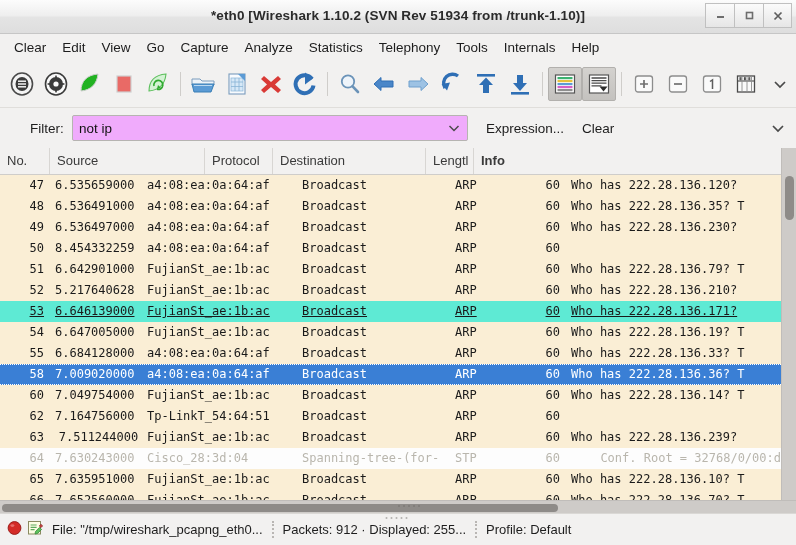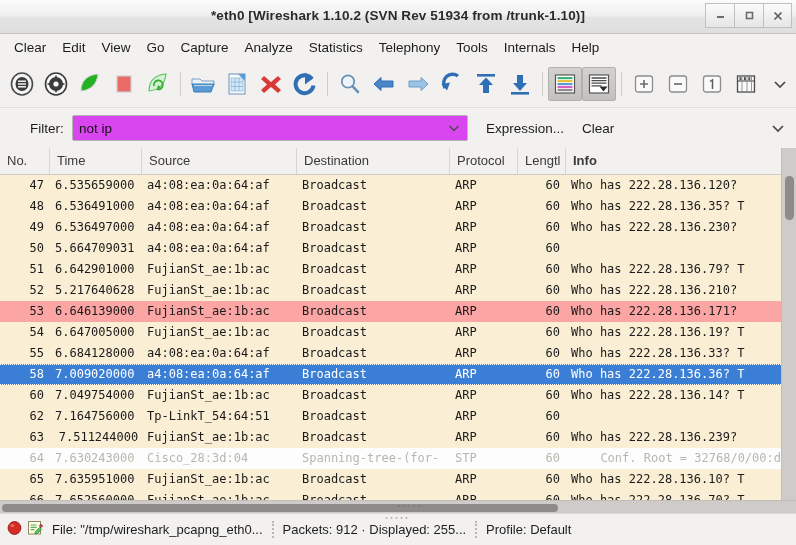--- a/index.html
+++ b/index.html
@@ -129,21 +129,21 @@
     font-size: 13.5px;
     color: #1d1d1d;
     width: 66px;
     padding-left: 24px;
     box-sizing: border-box;
   }
   .filter-input-wrap {
     position: relative;
     width: 396px;
     height: 26px;
-    background: #d946ef;
+    background: #f0abfc;
     border: 1px solid #b6b4b1;
     border-radius: 2px;
     display: flex;
     align-items: center;
     box-sizing: border-box;
   }
   .filter-input {
     border: none;
     outline: none;
     background: transparent;
@@ -569,24 +569,23 @@
       </svg>
     </div>
   </div>
 
   <div class="packet-area">
     <div class="list-outer">
       <div class="list-col">
 
         <div class="hdr" id="pl-header">
             <div class="hdr-cell" style="width: 50px;">No.</div>
-            <div class="hdr-cell" style="width: 92px;">Time</div>
             <div class="hdr-cell" style="width: 155px;">Source</div>
+            <div class="hdr-cell" style="width: 68px;">Protocol</div>
             <div class="hdr-cell" style="width: 153px;">Destination</div>
-            <div class="hdr-cell" style="width: 68px;">Protocol</div>
             <div class="hdr-cell" style="width: 48px;">Lengtl</div>
             <div class="hdr-cell" style="width: auto; flex: 1 1 auto; border-right: none; font-weight: bold;">Info</div>
           </div>
 
         <div class="rows" id="pl-rows">
             <div class="row" style="background: rgb(250, 238, 213); color: rgb(26, 26, 26);">
               <div class="c no" style="width: 50px;">47</div>
               <div class="c" style="width: 92px;">6.535659000</div>
               <div class="c" style="width: 155px;">a4:08:ea:0a:64:af</div>
               <div class="c" style="width: 153px;">Broadcast</div>
@@ -607,21 +606,21 @@
               <div class="c no" style="width: 50px;">49</div>
               <div class="c" style="width: 92px;">6.536497000</div>
               <div class="c" style="width: 155px;">a4:08:ea:0a:64:af</div>
               <div class="c" style="width: 153px;">Broadcast</div>
               <div class="c" style="width: 68px;">ARP</div>
               <div class="c len" style="width: 48px;">60</div>
               <div class="c" style="width: auto; flex: 1 1 auto;">Who has 222.28.136.230?</div>
             </div>
             <div class="row" style="background: rgb(250, 238, 213); color: rgb(26, 26, 26);">
               <div class="c no" style="width: 50px;">50</div>
-              <div class="c" style="width: 92px;">5.664709031</div>
+              <div class="c" style="width: 92px;">8.454332259</div>
               <div class="c" style="width: 155px;">a4:08:ea:0a:64:af</div>
               <div class="c" style="width: 153px;">Broadcast</div>
               <div class="c" style="width: 68px;">ARP</div>
               <div class="c len" style="width: 48px;">60</div>
             </div>
             <div class="row" style="background: rgb(250, 238, 213); color: rgb(26, 26, 26);">
               <div class="c no" style="width: 50px;">51</div>
               <div class="c" style="width: 92px;">6.642901000</div>
               <div class="c" style="width: 155px;">FujianSt_ae:1b:ac</div>
               <div class="c" style="width: 153px;">Broadcast</div>
@@ -631,21 +630,21 @@
             </div>
             <div class="row" style="background: rgb(250, 238, 213); color: rgb(26, 26, 26);">
               <div class="c no" style="width: 50px;">52</div>
               <div class="c" style="width: 92px;">5.217640628</div>
               <div class="c" style="width: 155px;">FujianSt_ae:1b:ac</div>
               <div class="c" style="width: 153px;">Broadcast</div>
               <div class="c" style="width: 68px;">ARP</div>
               <div class="c len" style="width: 48px;">60</div>
               <div class="c" style="width: auto; flex: 1 1 auto;">Who has 222.28.136.210?</div>
             </div>
-            <div class="row" style="background: #fca5a5; color: rgb(26, 26, 26);">
+            <div class="row" style="background: #5eead4; color: rgb(26, 26, 26); text-decoration: underline;">
               <div class="c no" style="width: 50px;">53</div>
               <div class="c" style="width: 92px;">6.646139000</div>
               <div class="c" style="width: 155px;">FujianSt_ae:1b:ac</div>
               <div class="c" style="width: 153px;">Broadcast</div>
               <div class="c" style="width: 68px;">ARP</div>
               <div class="c len" style="width: 48px;">60</div>
               <div class="c" style="width: auto; flex: 1 1 auto;">Who has 222.28.136.171?</div>
             </div>
             <div class="row" style="background: rgb(250, 238, 213); color: rgb(26, 26, 26);">
               <div class="c no" style="width: 50px;">54</div>

